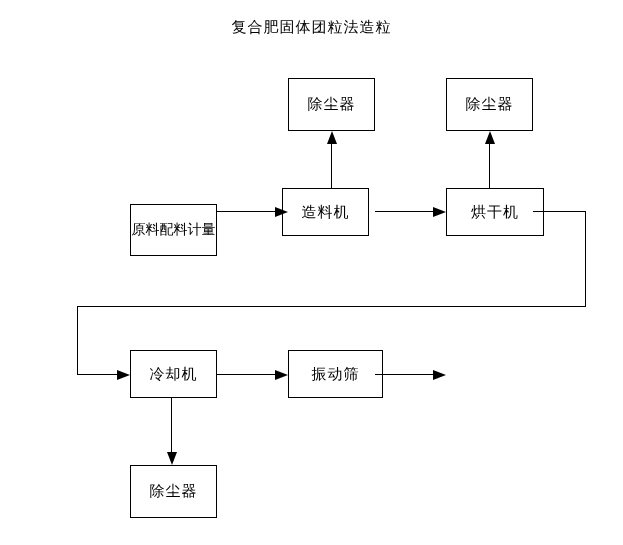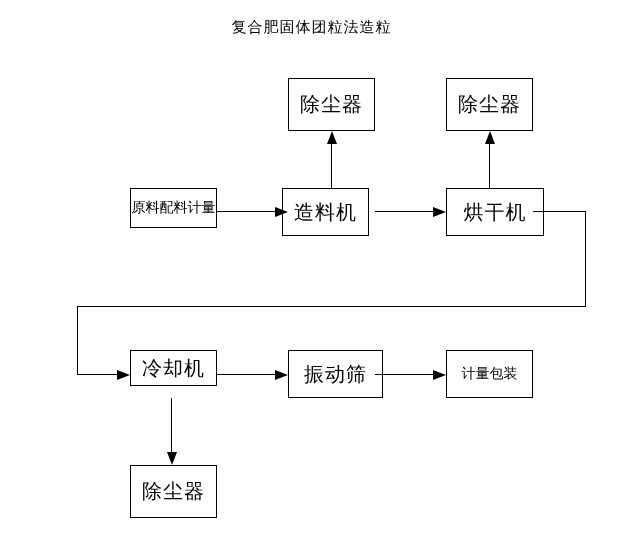--- a/index.html
+++ b/index.html
@@ -31,21 +31,21 @@
     white-space: nowrap;
   }
   .node {
     position: absolute;
     box-sizing: border-box;
     border: 1px solid #000000;
     background: transparent;
     display: flex;
     align-items: center;
     justify-content: center;
-    font-size: 20px;
+    font-size: 15px;
     letter-spacing: 1px;
     color: #000000;
     white-space: nowrap;
   }
   .edge {
     position: absolute;
     background: #000000;
   }
   .edge.h { height: 1px; }
   .edge.v { width: 1px; }
@@ -78,43 +78,40 @@
   <div class="title">复合肥固体团粒法造粒</div>
 
   <div class="node" style="left:288px; top:78px;  width:87px;  height:53px;">
       <span>除尘器</span>
     </div>
 
   <div class="node" style="left:446px; top:78px;  width:87px;  height:53px;">
       <span>除尘器</span>
     </div>
 
-  <div class="node" style="left:130px; top:188px; width:87px;  height:40px; font-size:14px; letter-spacing:0px;">
+  <div class="node" style="left:130px; top:204px; width:87px;  height:52px; font-size:14px; letter-spacing:0px;">
       <span>原料配料计量</span>
     </div>
 
   <div class="node" style="left:282px; top:188px; width:87px;  height:48px;">
       <span>造料机</span>
     </div>
 
   <div class="node" style="left:446px; top:188px; width:98px;  height:48px;">
       <span>烘干机</span>
     </div>
 
-  <div class="node" style="left:130px; top:350px; width:87px;  height:36px;">
+  <div class="node" style="left:130px; top:350px; width:87px;  height:48px;">
       <span>冷却机</span>
     </div>
 
   <div class="node" style="left:288px; top:350px; width:95px;  height:48px;">
       <span>振动筛</span>
     </div>
 
-  <div class="node" style="left:446px; top:350px; width:87px;  height:48px; font-size:14px; letter-spacing:0px;">
-      <span>计量包装</span>
-    </div>
 
   <div class="node" style="left:130px; top:465px; width:87px;  height:53px;">
       <span>除尘器</span>
     </div>
 
   <div class="edge h" style="left:217px; top:211px; width:58px;"></div>
   <div class="arrow right" style="left:275px; top:207px;"></div>
 
   <div class="edge h" style="left:375px; top:211px; width:58px;"></div>
   <div class="arrow right" style="left:433px; top:207px;"></div>

